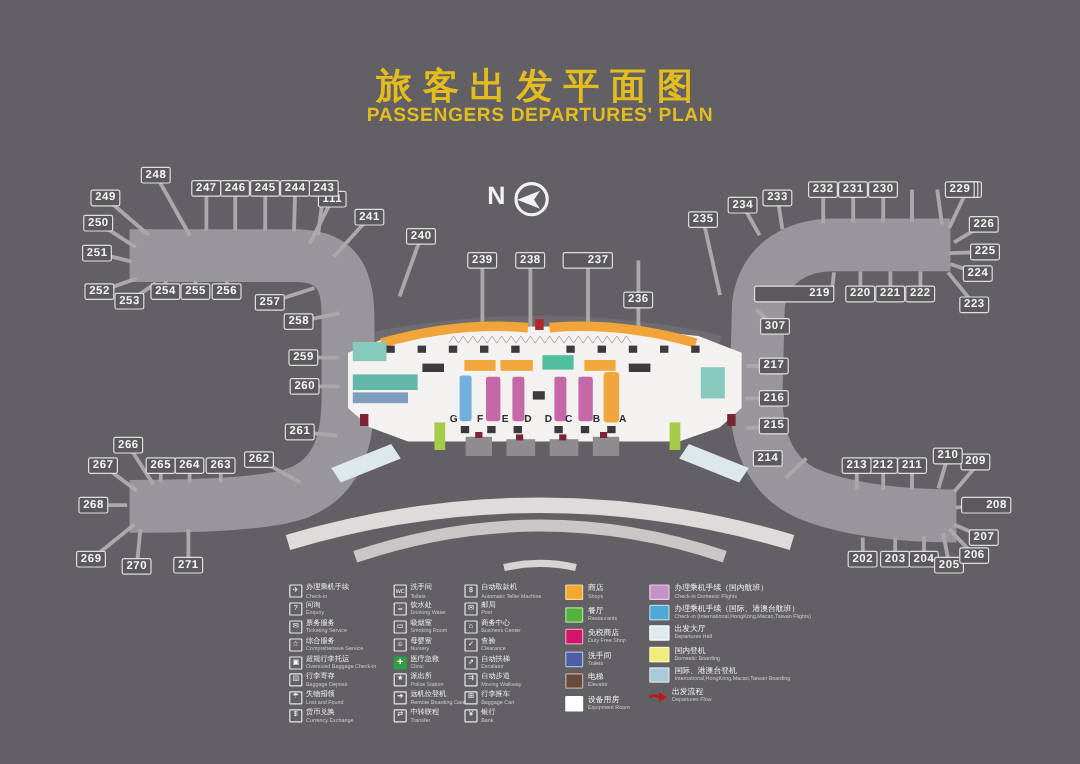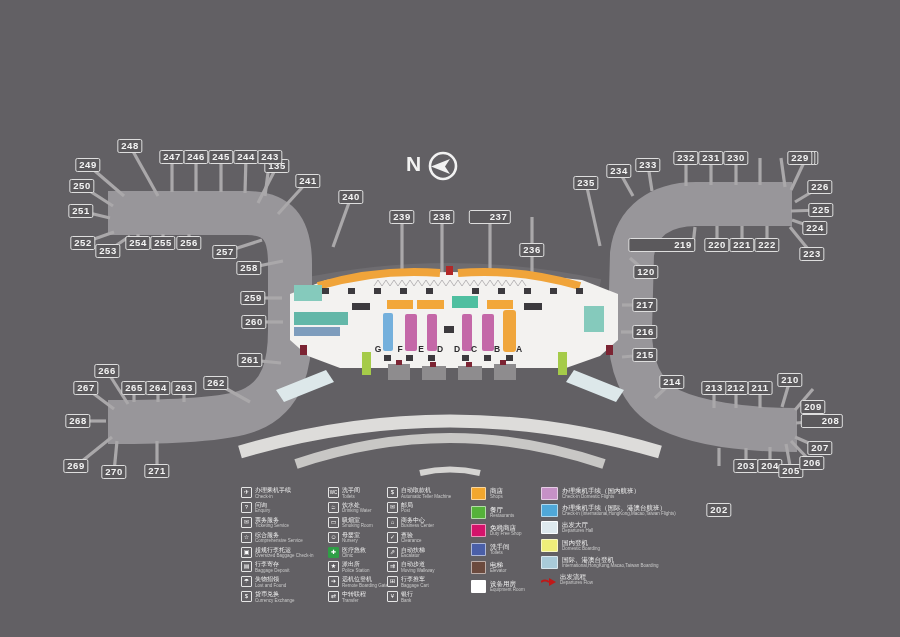--- a/index.html
+++ b/index.html
@@ -36,20 +36,22 @@
   .c5 .sw-item{margin-bottom:4.2px;} .c5 .sw-box{width:15px;height:11px;}
   .sw-txt{margin-left:4px;white-space:nowrap;}
   .sw-zh{color:#f0f0f0;font-size:6.5px;line-height:7px;}
   .sw-en{color:#c9c9c9;font-size:4.5px;line-height:5.5px;}
 </style>
 </head>
 <body>
 
 <div id="stage">
 
+  <div class="title-zh">旅客出发平面图</div>
+  <div class="title-en">PASSENGERS DEPARTURES' PLAN</div>
 
   <div class="compass-n">N</div>
 
   <svg class="map" width="900" height="637" viewBox="0 0 900 637">
 
     <g>
       <circle cx="443" cy="166" r="13" fill="none" stroke="#f2f2f2" stroke-width="2.6"></circle>
       <polygon points="450,159 431,166.5 450,174 445,166.5" fill="#f2f2f2"></polygon>
     </g>
 
@@ -197,37 +199,37 @@
       <rect x="300" y="345" width="7" height="10"></rect>
         <rect x="606" y="345" width="7" height="10"></rect>
       <rect x="396" y="360" width="6" height="5"></rect>
         <rect x="430" y="362" width="6" height="5"></rect>
       <rect x="466" y="362" width="6" height="5"></rect>
         <rect x="500" y="360" width="6" height="5"></rect>
     </g>
   </svg>
 
   <div id="gate-layer">
-      <div class="gate" style="left: 719px; top: 466px; margin-top: 44px;">202</div>
+      <div class="gate" style="left: 719px; top: 466px;">202</div>
       <div class="gate" style="left: 746px; top: 466px;">203</div>
       <div class="gate" style="left: 770px; top: 466px;">204</div>
       <div class="gate" style="left: 791px; top: 471px;">205</div>
       <div class="gate" style="left: 812px; top: 463px;">206</div>
       <div class="gate" style="left: 820px; top: 448px;">207</div>
       <div class="gate" style="left: 822px; top: 421px; padding-left: 20px;">208</div>
-      <div class="gate" style="left: 813px; top: 407px;">209</div>
+      <div class="gate" style="left: 813px; top: 385px;">209</div>
       <div class="gate" style="left: 790px; top: 380px;">210</div>
       <div class="gate" style="left: 760px; top: 388px;">211</div>
       <div class="gate" style="left: 736px; top: 388px;">212</div>
       <div class="gate" style="left: 714px; top: 388px;">213</div>
-      <div class="gate" style="left: 672px; top: 382px;">214</div>
+      <div class="gate" style="left: 640px; top: 382px;">214</div>
       <div class="gate" style="left: 645px; top: 355px;">215</div>
       <div class="gate" style="left: 645px; top: 332px;">216</div>
       <div class="gate" style="left: 645px; top: 305px;">217</div>
-      <div class="gate" style="left: 646px; top: 272px;">120</div>
+      <div class="gate" style="left: 646px; top: 272px;">307</div>
       <div class="gate" style="left: 662px; top: 245px; padding-left: 45px;">219</div>
       <div class="gate" style="left: 717px; top: 245px;">220</div>
       <div class="gate" style="left: 742px; top: 245px;">221</div>
       <div class="gate" style="left: 767px; top: 245px;">222</div>
       <div class="gate" style="left: 812px; top: 254px;">223</div>
       <div class="gate" style="left: 815px; top: 228px;">224</div>
       <div class="gate" style="left: 821px; top: 210px;">225</div>
       <div class="gate" style="left: 820px; top: 187px;">226</div>
       <div class="gate" style="left: 806px; top: 158px;">227</div>
       <div class="gate" style="left: 781px; top: 158px; margin-left: 22px;">228</div>
@@ -237,21 +239,21 @@
       <div class="gate" style="left: 686px; top: 158px;">232</div>
       <div class="gate" style="left: 648px; top: 165px;">233</div>
       <div class="gate" style="left: 619px; top: 171px;">234</div>
       <div class="gate" style="left: 586px; top: 183px;">235</div>
       <div class="gate" style="left: 532px; top: 217px; margin-top: 33px;">236</div>
       <div class="gate" style="left: 490px; top: 217px; padding-left: 20px;">237</div>
       <div class="gate" style="left: 442px; top: 217px;">238</div>
       <div class="gate" style="left: 402px; top: 217px;">239</div>
       <div class="gate" style="left: 351px; top: 197px;">240</div>
       <div class="gate" style="left: 308px; top: 181px;">241</div>
-      <div class="gate" style="left: 277px; top: 166px;">135</div>
+      <div class="gate" style="left: 277px; top: 166px;">111</div>
       <div class="gate" style="left: 270px; top: 157px;">243</div>
       <div class="gate" style="left: 246px; top: 157px;">244</div>
       <div class="gate" style="left: 221px; top: 157px;">245</div>
       <div class="gate" style="left: 196px; top: 157px;">246</div>
       <div class="gate" style="left: 172px; top: 157px;">247</div>
       <div class="gate" style="left: 130px; top: 146px;">248</div>
       <div class="gate" style="left: 88px; top: 165px;">249</div>
       <div class="gate" style="left: 82px; top: 186px;">250</div>
       <div class="gate" style="left: 81px; top: 211px;">251</div>
       <div class="gate" style="left: 83px; top: 243px;">252</div>

